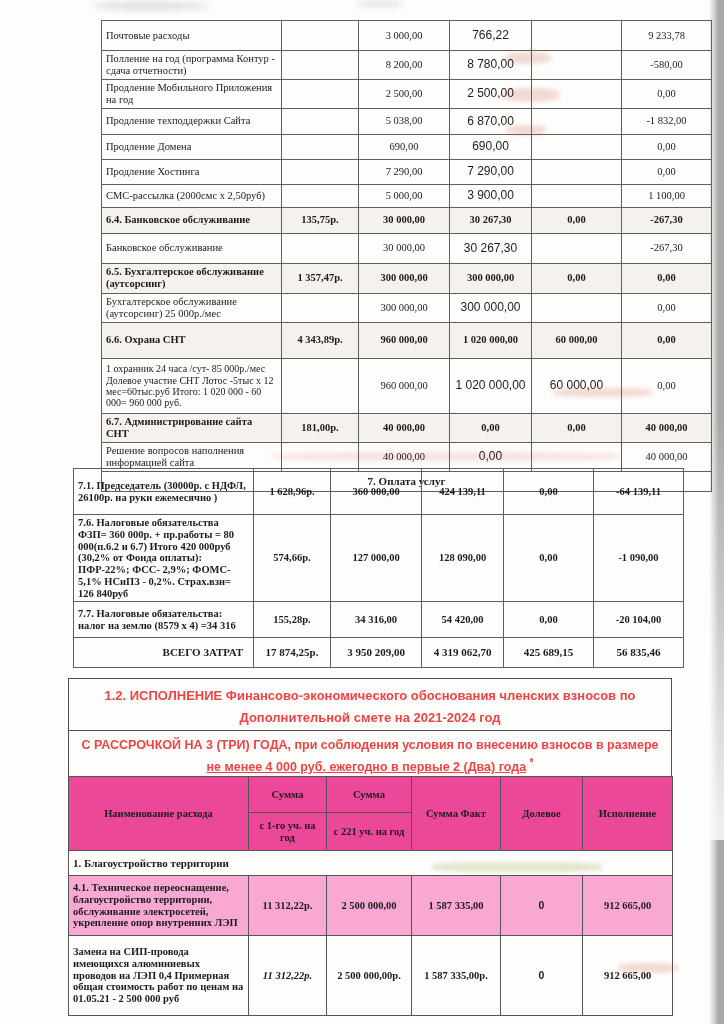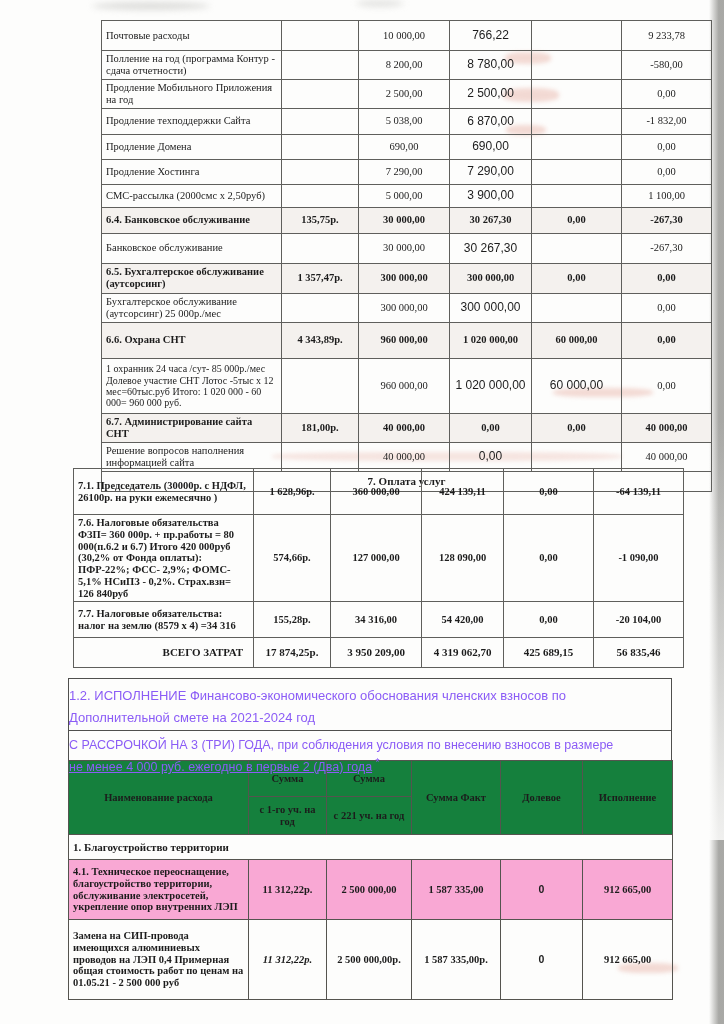--- a/index.html
+++ b/index.html
@@ -18,29 +18,29 @@
   .gy{color:#9aa0a3;}
   .gyw{color:#a39d97;}
   .it{font-style:italic;color:#a8a8a8;}
   .secrow td{border-left:1px solid #5f5f5c;border-right:1px solid #5f5f5c;
              text-align:center;font-weight:bold;font-size:11px;}
   .totrow td{font-weight:bold;font-size:11px;}
   .totrow .lab{text-align:right;padding-right:10px;}
 
   
   .b2{position:absolute;left:68px;top:678px;width:604px;}
-  .box{border:1px solid #4f4f4d;box-sizing:border-box;text-align:left;
-       font-family:"Liberation Sans",sans-serif;font-weight:normal;color:#8b5cf6;}
+  .box{border:1px solid #4f4f4d;box-sizing:border-box;text-align:center;
+       font-family:"Liberation Sans",sans-serif;font-weight:bold;color:#ef4444;}
   .box.title{height:53px;font-size:13px;line-height:1.7;padding-top:6px;}
-  .box.cond{height:31px;font-size:12.5px;line-height:1.6;padding-top:4px;margin-top:-1px;}
+  .box.cond{height:47px;font-size:12.5px;line-height:1.6;padding-top:4px;margin-top:-1px;}
   .uline{text-decoration:underline;}
   .star{font-size:10px;vertical-align:super;}
   table.t2{position:static;margin-top:-1px;width:604px;border-collapse:collapse;table-layout:fixed;}
   .t2 td{border:1px solid #55544f;font-weight:bold;}
-  .t2 tr.h td{background:#15803d;font-weight:bold;text-align:center;}
+  .t2 tr.h td{background:#ec4899;font-weight:bold;text-align:center;}
   tr.sec2 td{border-left:none;border-right:none;font-weight:bold;font-size:11px;}
   tr.sec2 td.bl{border-left:1px solid #55544f;}
   tr.sec2 td.br{border-right:1px solid #55544f;}
   tr.r41 td{font-weight:bold;background:#f9a8d4;}
   .nb{font-weight:normal;}
   .sans0{font-family:"Liberation Sans",sans-serif;font-size:13px;}
 
   
   .art{position:absolute;pointer-events:none;}
   .strip{right:0;top:0;width:15px;height:1024px;
@@ -79,21 +79,21 @@
         <col style="width:77px">
         <col style="width:91px">
         <col style="width:82px">
         <col style="width:90px">
         <col style="width:90px">
       </colgroup>
     <tbody>
         <tr class="sub" style="height:30px">
       <td class="lab">Почтовые расходы</td>
       <td class="rate"></td>
-      <td class="num">10 000,00</td>
+      <td class="num">3 000,00</td>
       <td class="num sans">766,22</td>
       <td class="num"></td>
       <td class="num">9 233,78</td>
     </tr>
     <tr class="sub" style="height:26px">
       <td class="lab">Полление на год (программа Контур - сдача отчетности)</td>
       <td class="rate"></td>
       <td class="num">8 200,00</td>
       <td class="num sans">8 780,00</td>
       <td class="num"></td>

